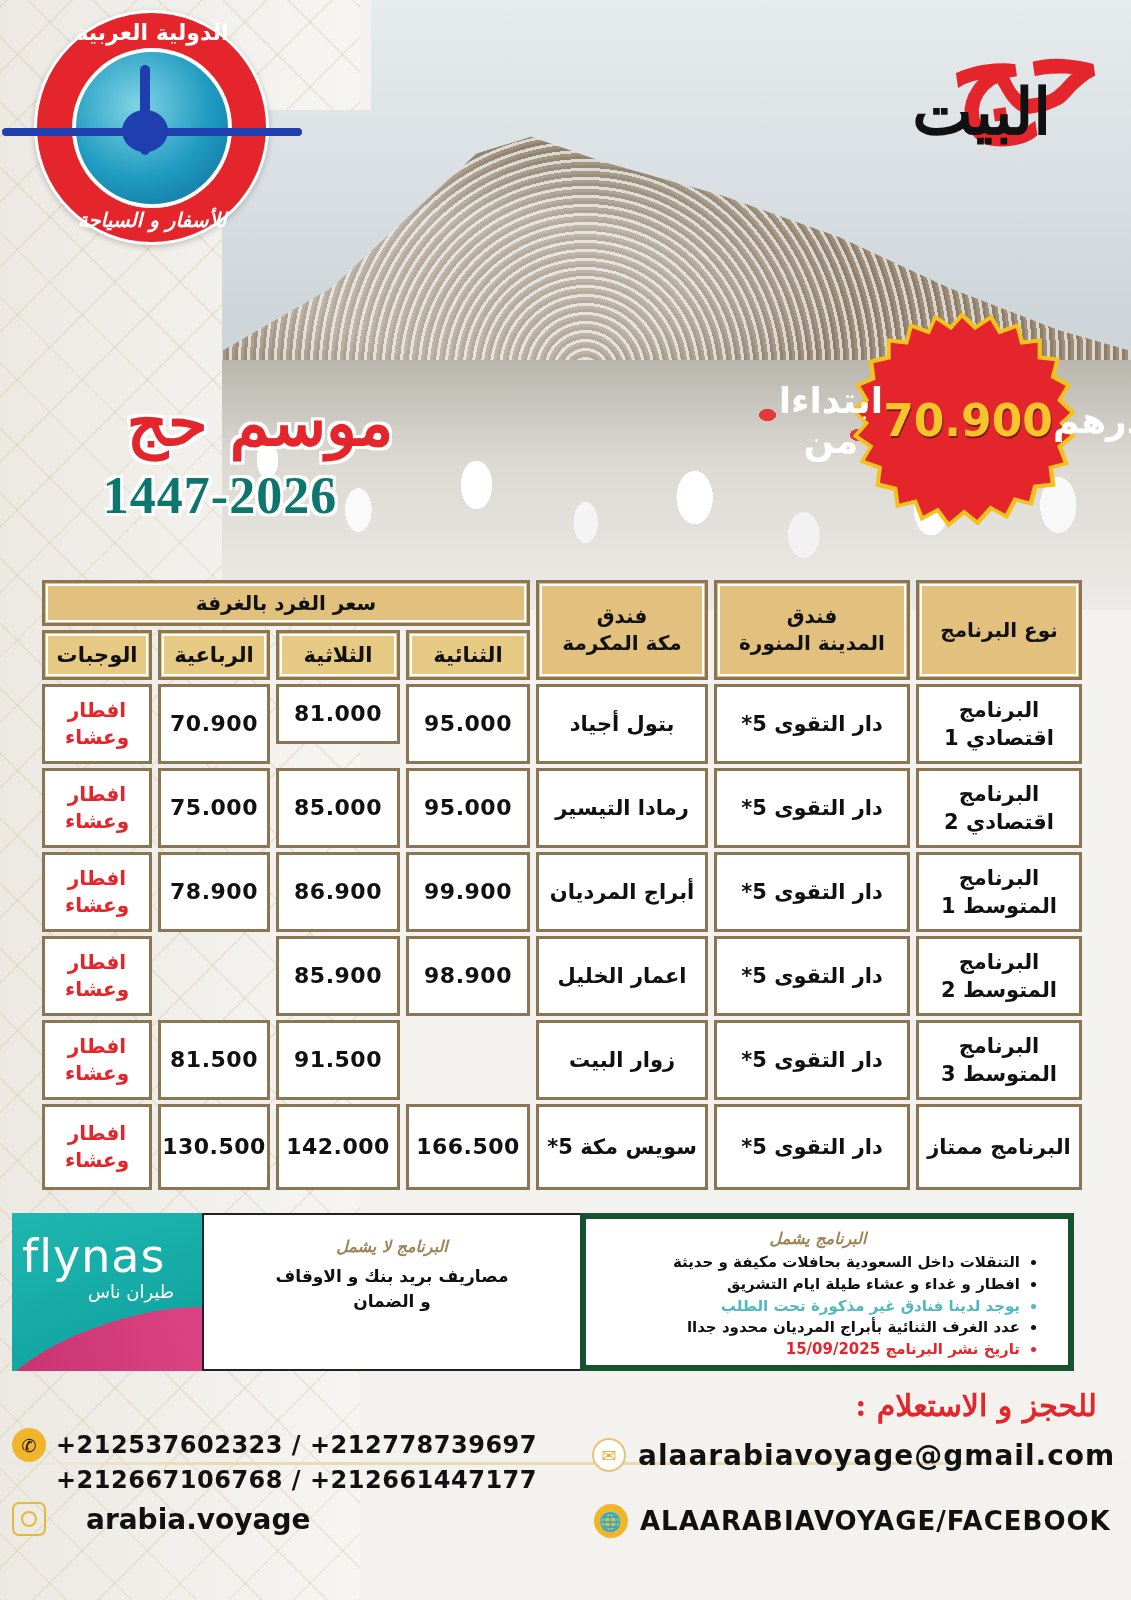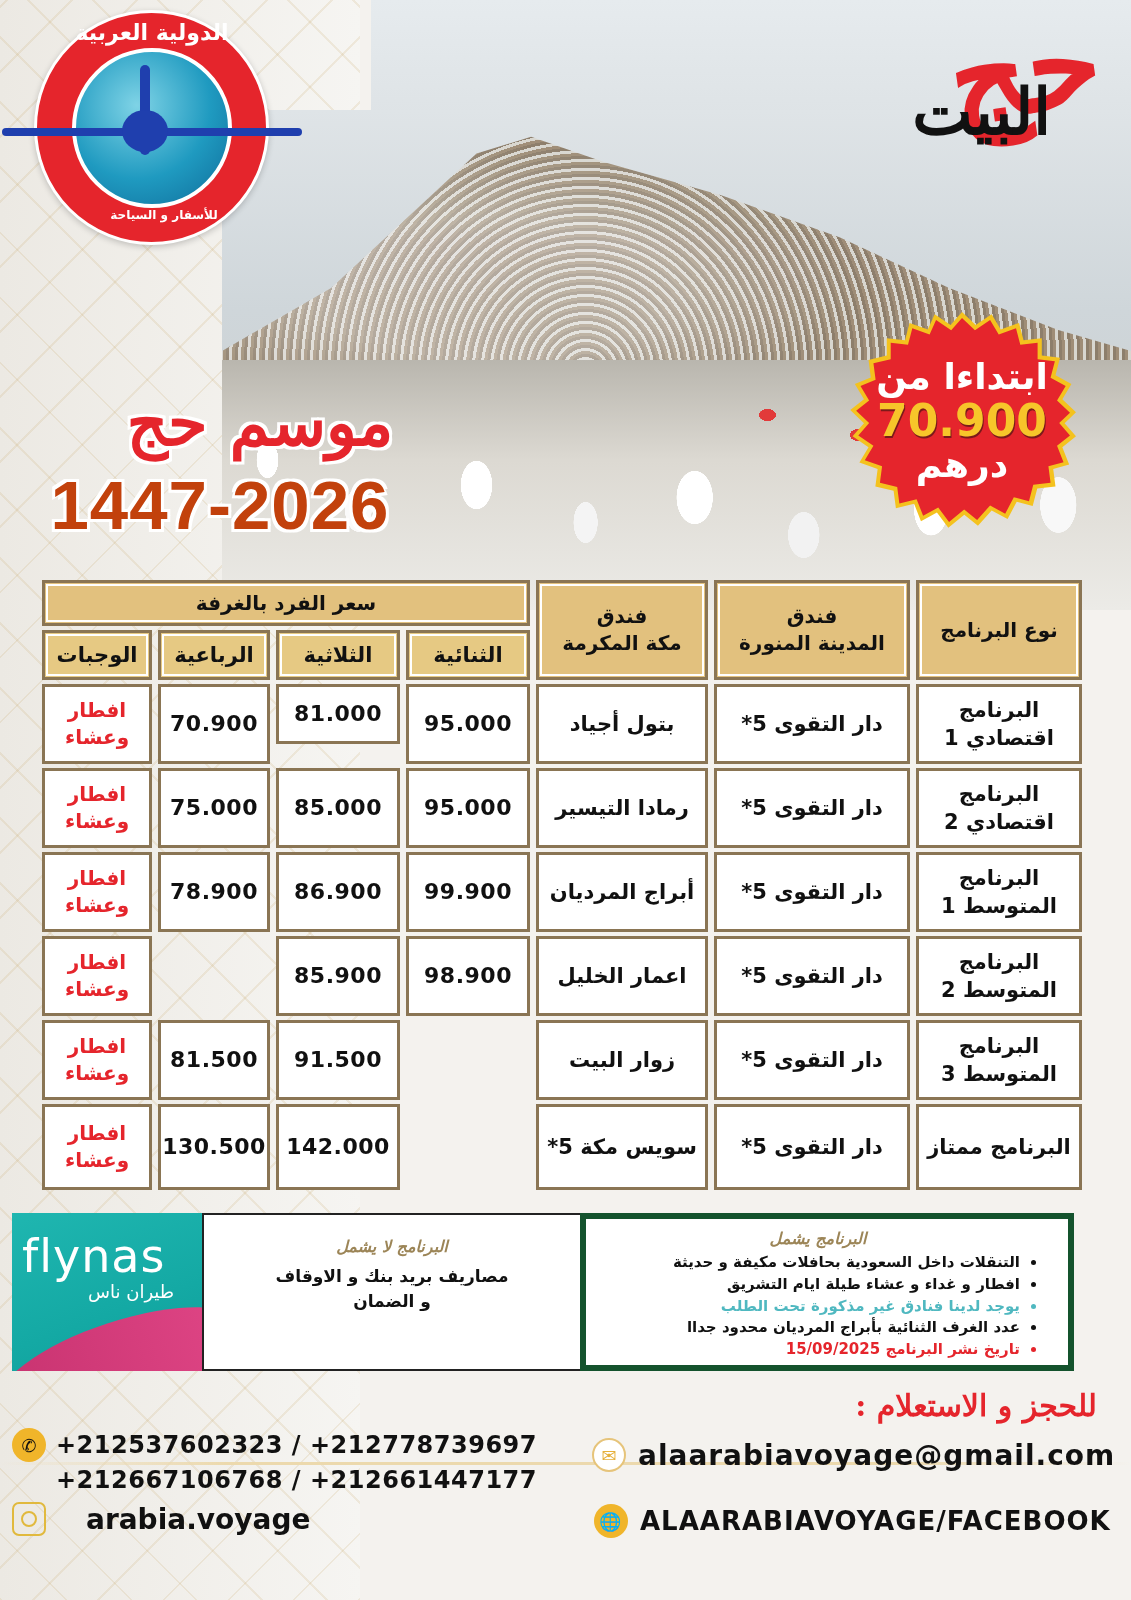--- a/index.html
+++ b/index.html
@@ -73,21 +73,21 @@
     position: absolute; left: 118px; top: 55px; width: 10px; height: 90px; background: #1f3fae; border-radius: 5px;
   }
   .logo-plane-cockpit {
     position: absolute; left: 100px; top: 100px; width: 46px; height: 42px; border-radius: 50%; background: #1f3fae;
   }
   .logo-text-top, .logo-text-bottom {
     position: absolute; width: 260px; text-align: center; color: #fff; font-weight: bold;
     font-size: 22px; direction: rtl;
   }
   .logo-text-top { left: 0; top: 10px; }
-  .logo-text-bottom { left: 12px; top: 198px; font-size: 12px; }
+  .logo-text-bottom { left: 0; top: 198px; font-size: 20px; font-style: italic; }
   
   .hajj-mabrour {
     position: absolute; right: 20px; top: 10px; width: 280px; height: 185px; direction: rtl;
   }
   .hajj-red {
     position: absolute; right: 10px; top: 0; font-size: 120px; color: #e5252c; font-weight: bold;
     font-family: "DejaVu Serif", serif; line-height: 1; transform: rotate(-8deg);
   }
   .hajj-black {
     position: absolute; right: 60px; top: 70px; font-size: 64px; color: #111; font-weight: bold;
@@ -101,38 +101,38 @@
     position: absolute; inset: 0;
     background: #f4c21e;
     clip-path: polygon(50% 0%, 56% 6%, 63% 1%, 67% 8%, 75% 5%, 77% 13%, 85% 12%, 85% 20%, 93% 21%, 91% 29%, 98% 33%, 94% 40%, 100% 46%, 95% 51%, 100% 57%, 94% 62%, 97% 70%, 90% 72%, 91% 80%, 83% 81%, 81% 89%, 74% 87%, 70% 95%, 63% 91%, 57% 98%, 51% 93%, 44% 99%, 39% 92%, 32% 96%, 29% 88%, 21% 90%, 20% 82%, 12% 80%, 13% 72%, 5% 69%, 9% 62%, 2% 57%, 7% 51%, 1% 45%, 7% 40%, 3% 33%, 10% 30%, 9% 22%, 17% 20%, 17% 12%, 25% 13%, 27% 5%, 35% 8%, 38% 1%, 45% 6%);
   }
   .badge-inner {
     position: absolute; inset: 6px;
     background: #e5252c;
     clip-path: polygon(50% 0%, 56% 6%, 63% 1%, 67% 8%, 75% 5%, 77% 13%, 85% 12%, 85% 20%, 93% 21%, 91% 29%, 98% 33%, 94% 40%, 100% 46%, 95% 51%, 100% 57%, 94% 62%, 97% 70%, 90% 72%, 91% 80%, 83% 81%, 81% 89%, 74% 87%, 70% 95%, 63% 91%, 57% 98%, 51% 93%, 44% 99%, 39% 92%, 32% 96%, 29% 88%, 21% 90%, 20% 82%, 12% 80%, 13% 72%, 5% 69%, 9% 62%, 2% 57%, 7% 51%, 1% 45%, 7% 40%, 3% 33%, 10% 30%, 9% 22%, 17% 20%, 17% 12%, 25% 13%, 27% 5%, 35% 8%, 38% 1%, 45% 6%);
   }
   .badge-text {
-    position: absolute; inset: 0; display: flex; flex-direction: column; align-items: center; justify-content: center;
+    position: absolute; inset: 0; display: flex; flex-direction: row; align-items: center; justify-content: center;
     text-align: center; line-height: 1.1;
   }
   .badge-from { color: #fff; font-size: 36px; font-weight: bold; direction: rtl; }
   .badge-price { color: #f7c52a; font-size: 44px; font-weight: bold; font-family: "DejaVu Sans", sans-serif; text-shadow: 1px 2px 0 #7a1a1a; }
   .badge-currency { color: #fff; font-size: 36px; font-weight: bold; direction: rtl; }
   
   .season {
     position: absolute; left: 40px; top: 385px; width: 360px; text-align: center;
   }
   .season-title {
     font-size: 64px; color: #e5252c; font-weight: bold; direction: rtl;
     text-shadow: 3px 3px 0 #fff, -3px -3px 0 #fff, 3px -3px 0 #fff, -3px 3px 0 #fff;
     font-family: "DejaVu Serif", serif;
     padding-left: 80px;
   }
   .season-year {
-    font-size: 69px; color: #c2410c; font-weight: bold; font-family: Liberation Sans, sans-serif;
+    font-size: 52px; color: #0f766e; font-weight: bold; font-family: Liberation Serif, serif;
     text-shadow: 3px 3px 0 #fff, -3px -3px 0 #fff, 3px -3px 0 #fff, -3px 3px 0 #fff;
     margin-top: 6px; letter-spacing: 1px;
   }
   
   .table-wrap {
     position: absolute; left: 42px; top: 580px; width: 1040px; height: 612px;
     direction: rtl;
   }
   .cell {
     position: absolute; border: 3px solid #8a7554; display: flex; align-items: center; justify-content: center;
@@ -365,20 +365,21 @@
       </div>
     </div>
 
   <div class="cell body" style="right:0; top:524px; width:166px; height:86px;">
       <div>
         <span>البرنامج ممتاز</span>
       </div>
     </div>
   <div class="cell body" style="right:172px; top:524px; width:196px; height:86px;">دار التقوى 5*</div>
   <div class="cell body" style="right:374px; top:524px; width:172px; height:86px;">سويس مكة 5*</div>
+  <div class="cell body price" style="right:552px; top:524px; width:124px; height:86px;">166.500</div>
   <div class="cell body price" style="right:682px; top:524px; width:124px; height:86px;">142.000</div>
   <div class="cell body price" style="right:812px; top:524px; width:112px; height:86px;">130.500</div>
   <div class="cell body meal" style="right:930px; top:524px; width:110px; height:86px;">
       <div>
         <span>افطار</span>
         <span>وعشاء</span>
       </div>
     </div>
 </div>
 

